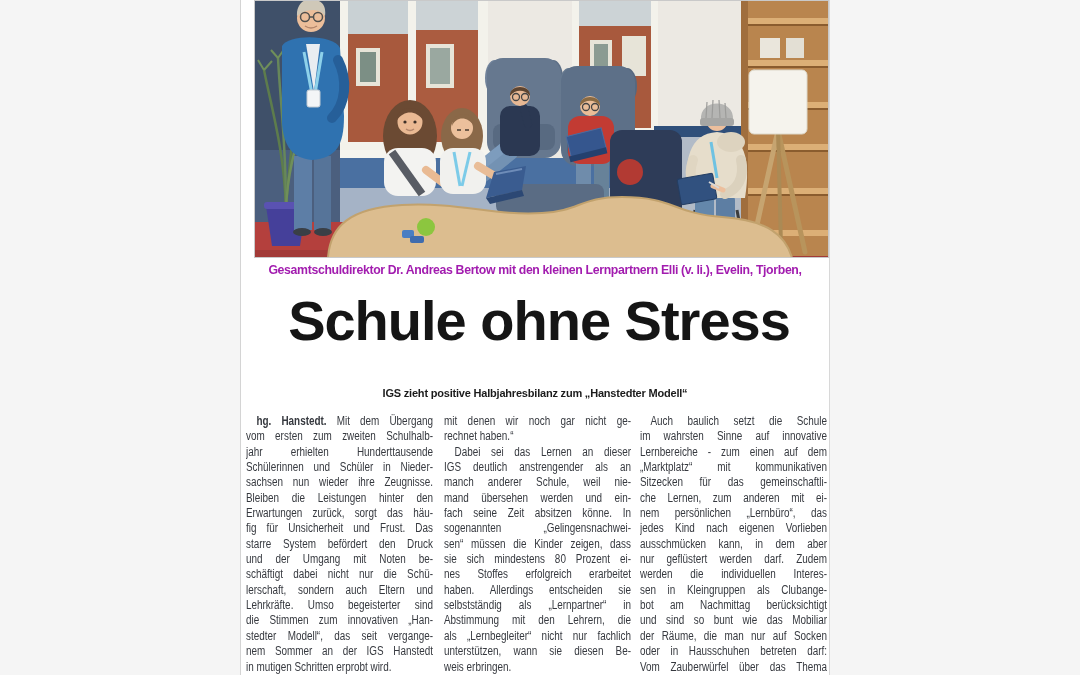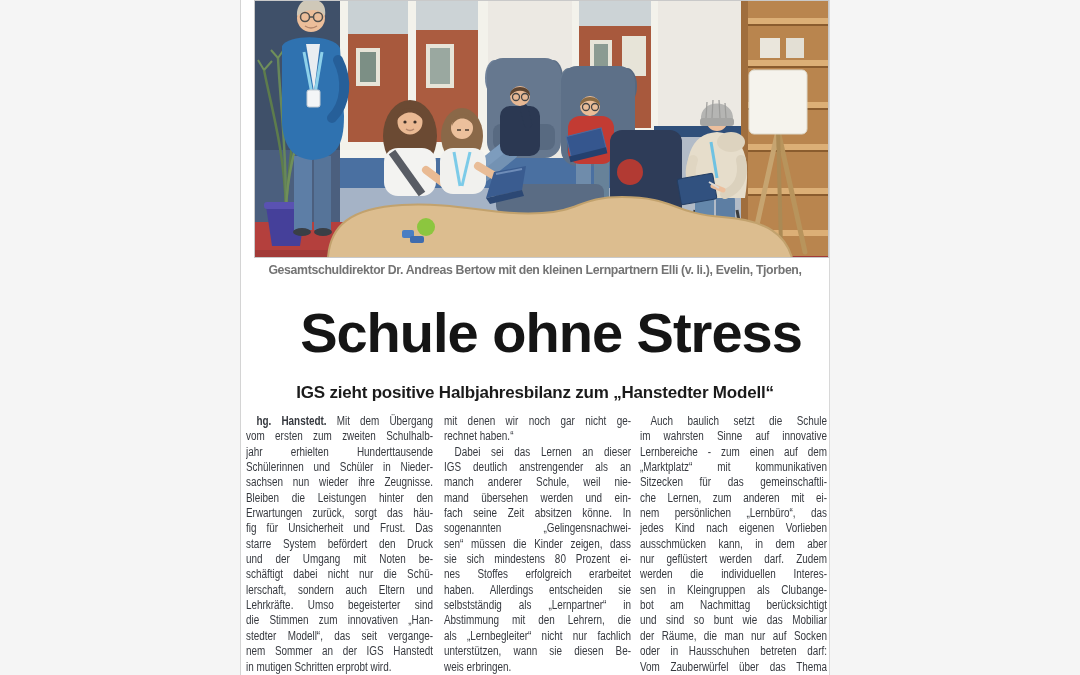--- a/index.html
+++ b/index.html
@@ -11,35 +11,35 @@
   .paper{
     position:absolute;left:240px;top:0;width:590px;height:675px;
     background:#ffffff;box-sizing:border-box;
     border-left:1px solid #d4d4d4;border-right:1px solid #d8d8d8;
     overflow:hidden;
   }
   .photo-wrap{position:absolute;left:13px;top:0;width:575px;height:258px;}
   .caption{
     position:absolute;left:0;top:262px;width:100%;
     text-align:center;font-weight:bold;font-size:12.3px;line-height:16px;
-    letter-spacing:-0.35px;color:#737373;
+    letter-spacing:-0.35px;color:#a21caf;
   }
   .caption .cap-line{white-space:nowrap;}
   .credit{
     font-size:9.5px;letter-spacing:-0.3px;margin-left:7px;font-weight:bold;
     display:inline-block;transform:scaleX(0.9);transform-origin:left center;
   }
   .headline{
-    position:absolute;left:0;top:289px;width:100%;margin:16px;
+    position:absolute;left:0;top:289px;width:100%;margin:4px;
     text-align:center;font-size:56px;line-height:56px;font-weight:bold;
     letter-spacing:-1px;color:#151515;white-space:nowrap;
   }
   .subheadline{
     position:absolute;left:0;top:383px;width:100%;margin:0;
-    text-align:center;font-size:17px;line-height:20px;font-weight:bold;
+    text-align:center;font-size:11px;line-height:20px;font-weight:bold;
     letter-spacing:-0.2px;color:#1b1b1b;white-space:nowrap;
   }
   .col{
     position:absolute;top:414px;width:232px;
     transform:scaleX(0.806);transform-origin:0 0;
     color:#36393f;font-size:12.3px;
   }
   .col1{left:5px}.col2{left:203px}.col3{left:399px}
   .line{
     height:15.35px;line-height:15.35px;overflow:hidden;

